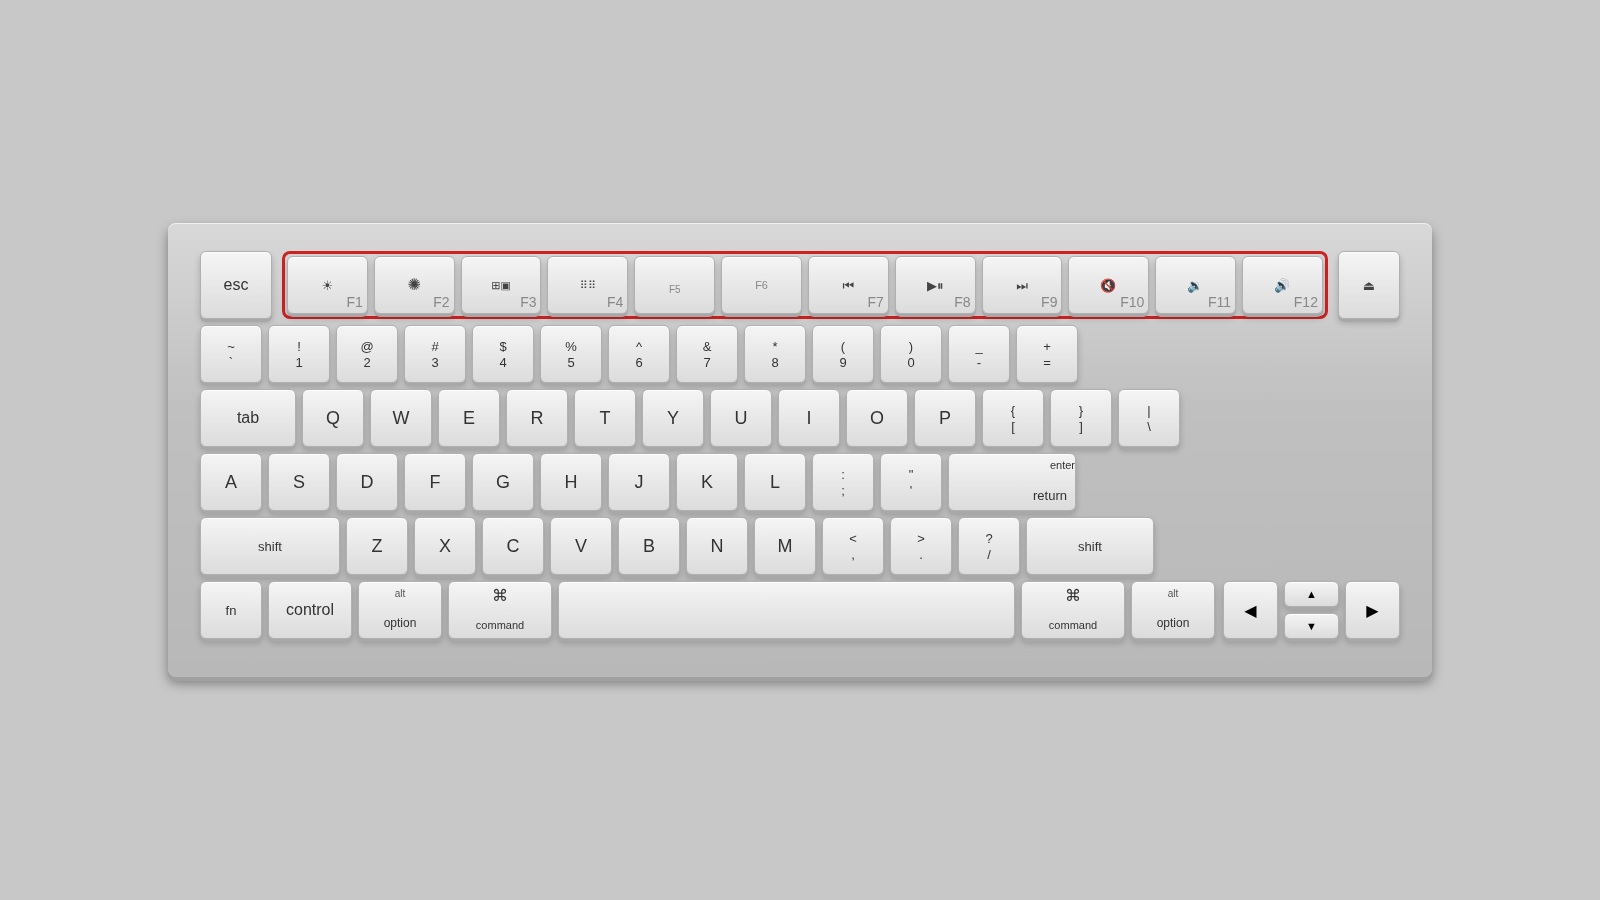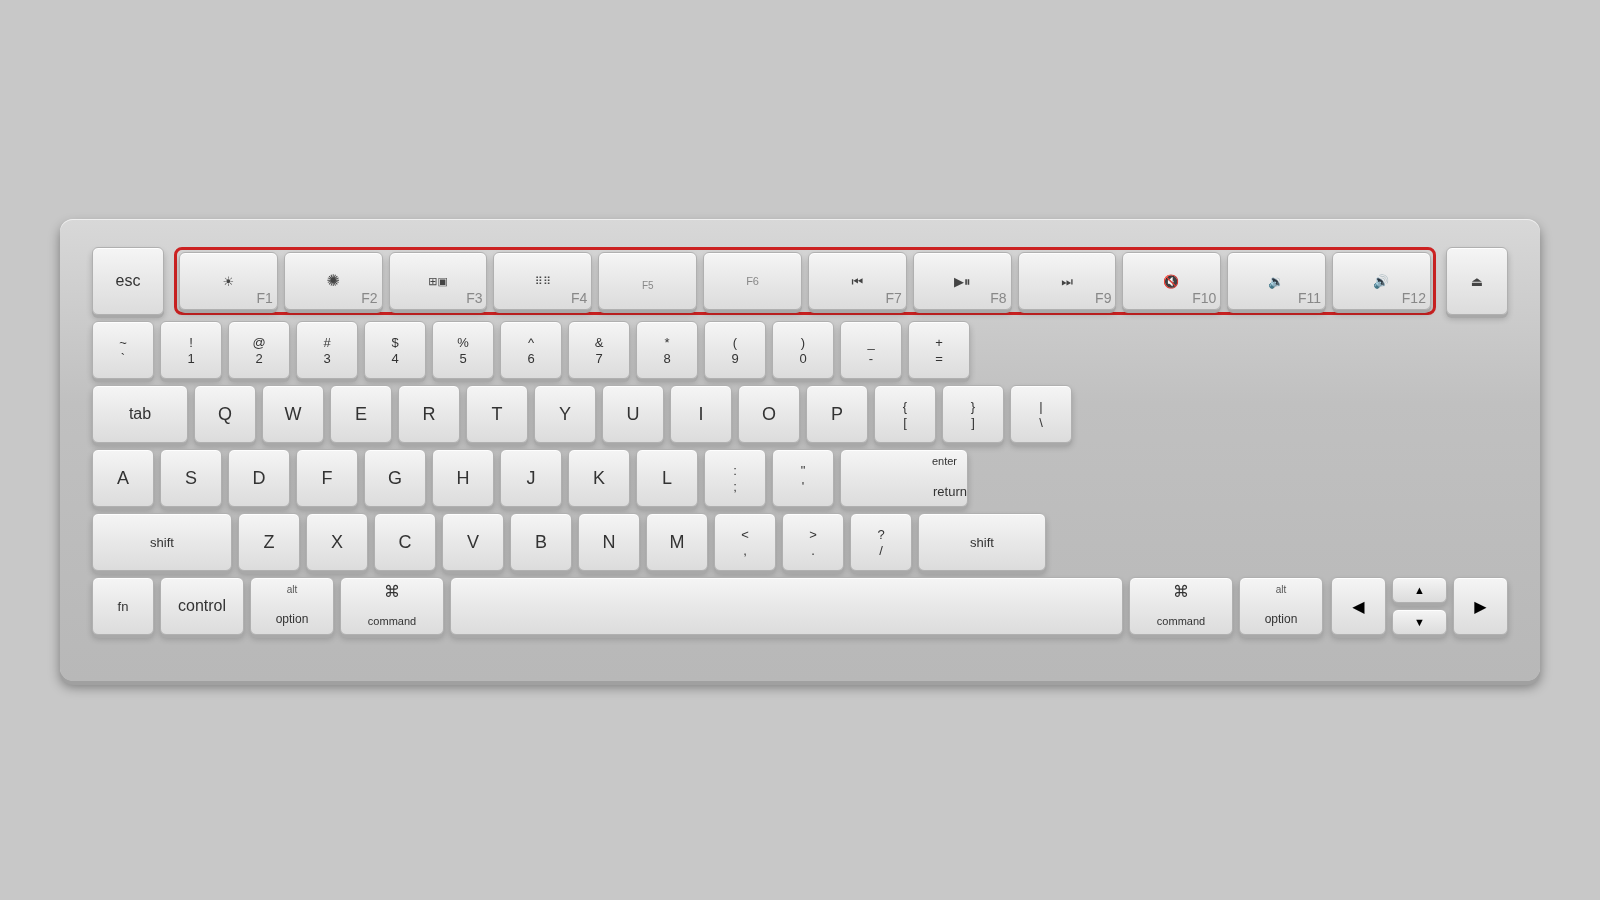--- a/index.html
+++ b/index.html
@@ -9,27 +9,27 @@
       height: 900px;
       background: #c8c8c8;
       display: flex;
       align-items: center;
       justify-content: center;
       font-family: -apple-system, BlinkMacSystemFont, 'Helvetica Neue', Arial, sans-serif;
     }
 
     .keyboard-wrapper {
       background: linear-gradient(180deg, #d8d8d8 0%, #c0c0c0 40%, #b8b8b8 100%);
-      border-radius: 13px;
-      padding: 28px 32px 40px 32px;
+      border-radius: 8px;
+      padding: 28px 32px 32px 32px;
       box-shadow:
         0 4px 0 #a0a0a0,
         0 6px 12px rgba(0,0,0,0.4),
         inset 0 1px 0 rgba(255,255,255,0.6);
-      width: 1480px;
+      width: 1264px;
     }
 
     .key-row {
       display: flex;
       gap: 6px;
       margin-bottom: 6px;
       align-items: stretch;
     }
 
     .key {
@@ -361,22 +361,22 @@
         <span class="lower">;</span>
       </div>
     </div>
     <div class="key key-1u">
       <div class="dual-label">
         <span class="upper">"</span>
         <span class="lower">'</span>
       </div>
     </div>
     <div class="key key-return">
-      <span class="main-label" style="font-size:11px; position:absolute; top:6px; right:10px;">enter</span>
-      <span class="main-label" style="font-size:13px; position:absolute; bottom:8px; right:0;margin-left:32px;">return</span>
+      <span class="main-label" style="font-size:11px; position:absolute; top:6px; right:0;">enter</span>
+      <span class="main-label" style="font-size:13px; position:absolute; bottom:8px; right:8px;margin-left:32px;">return</span>
     </div>
   </div>
 
   <div class="key-row">
     <div class="key key-shift-l">
       <span class="main-label" style="font-size:13px;">shift</span>
     </div>
     <div class="key key-1u">
       <span class="center-label">Z</span>
     </div>

